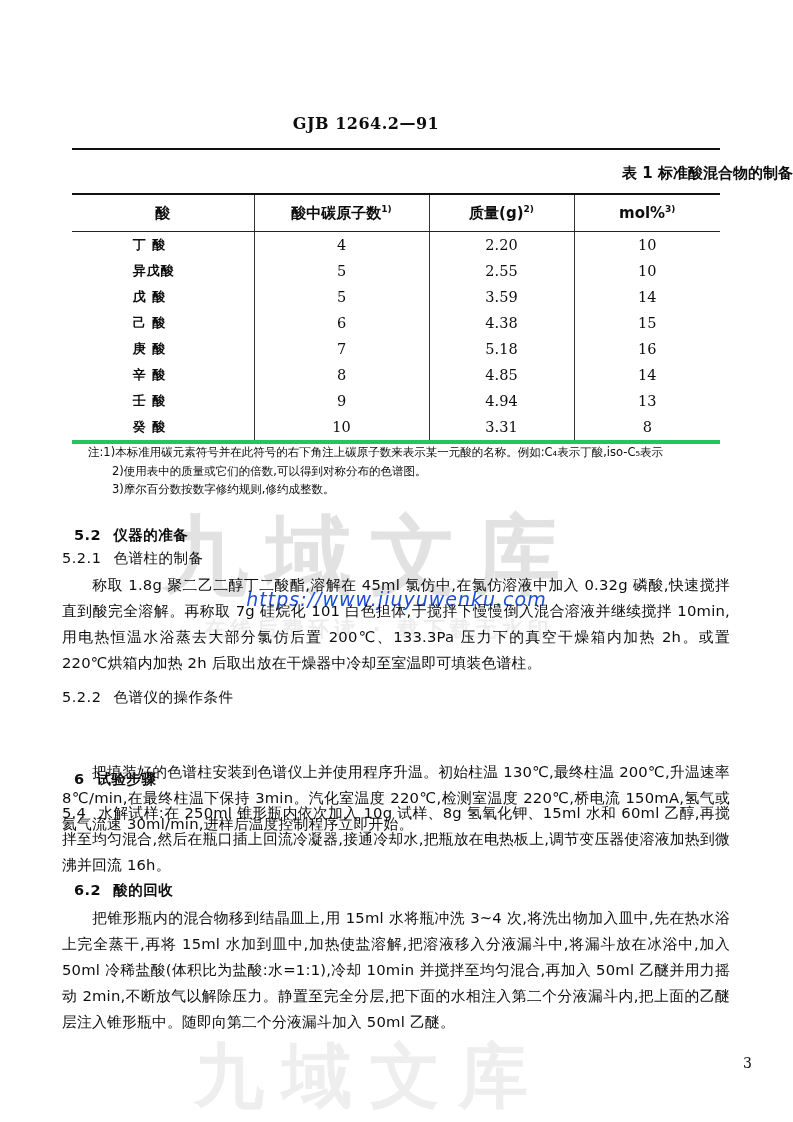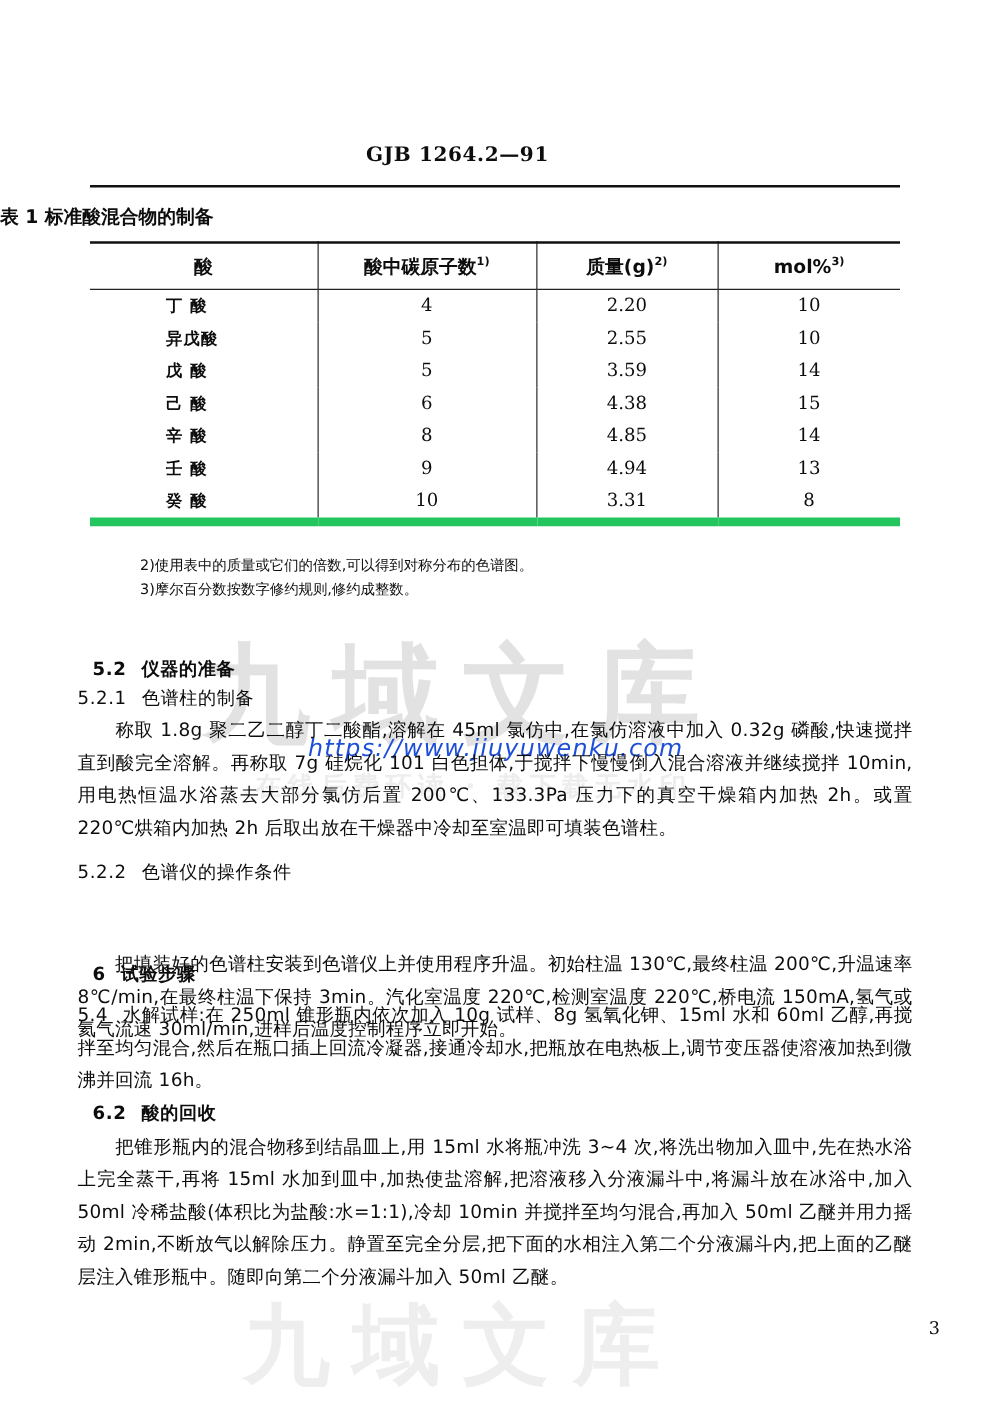--- a/index.html
+++ b/index.html
@@ -82,21 +82,21 @@
     height: 2px;
     background: #111;
   }
 
   
   .table-title {
     position: absolute;
     top: 164px;
     left: 0;
     width: 793px;
-    text-align: left;
+    text-align: right;
     font-size: 15px;
     font-weight: 700;
   }
   .acid-table {
     position: absolute;
     top: 193px;
     left: 72px;
     width: 648px;
     border-collapse: collapse;
     font-size: 14px;
@@ -115,21 +115,21 @@
   }
   .acid-table thead tr { border-top: 2.5px solid #111; }
   .acid-table thead th:last-child { border-right: none; }
   .acid-table tbody td {
     height: 26px;
     border-right: 1px solid #333;
     font-size: 14.5px;
     font-family: "DejaVu Serif", "Liberation Serif", serif;
   }
   .acid-table tbody td:last-child { border-right: none; }
-  .acid-table tbody tr:last-child td { border-bottom: 7px solid #22c55e; margin-top: 24px; }
+  .acid-table tbody tr:last-child td { border-bottom: 4px solid #22c55e; margin-top: 24px; }
   .col-acid { width: 182px; }
   .col-carbon { width: 175px; }
   .col-mass { width: 145px; }
   .col-mol { width: 146px; }
   .acid-name {
     display: inline-block;
     min-width: 60px;
     text-align: justify;
     letter-spacing: 1px;
     font-family: "DejaVu Sans", "Liberation Sans", sans-serif;
@@ -237,20 +237,26 @@
         <td>3.59</td>
         <td>14</td>
       </tr>
       <tr>
         <td><span class="acid-name">己 酸</span></td>
         <td>6</td>
         <td>4.38</td>
         <td>15</td>
       </tr>
       <tr>
+        <td><span class="acid-name">庚 酸</span></td>
+        <td>7</td>
+        <td>5.18</td>
+        <td>16</td>
+      </tr>
+      <tr>
         <td><span class="acid-name">辛 酸</span></td>
         <td>8</td>
         <td>4.85</td>
         <td>14</td>
       </tr>
       <tr>
         <td><span class="acid-name">壬 酸</span></td>
         <td>9</td>
         <td>4.94</td>
         <td>13</td>
@@ -258,20 +264,21 @@
       <tr>
         <td><span class="acid-name">癸 酸</span></td>
         <td>10</td>
         <td>3.31</td>
         <td>8</td>
       </tr>
     </tbody>
   </table>
 
   <div class="notes">
+    <div class="note-line">注:1)本标准用碳元素符号并在此符号的右下角注上碳原子数来表示某一元酸的名称。例如:C₄表示丁酸,iso-C₅表示</div>
     <div class="note-line note-indent">2)使用表中的质量或它们的倍数,可以得到对称分布的色谱图。</div>
     <div class="note-line note-indent">3)摩尔百分数按数字修约规则,修约成整数。</div>
   </div>
 
   <div class="sec-h2" style="top:526px;">
     <span class="sec-num">5.2</span><span>仪器的准备</span>
   </div>
   <div class="sec-h3" style="top:549px;">
     <span class="sec-num">5.2.1</span><span>色谱柱的制备</span>
   </div>

